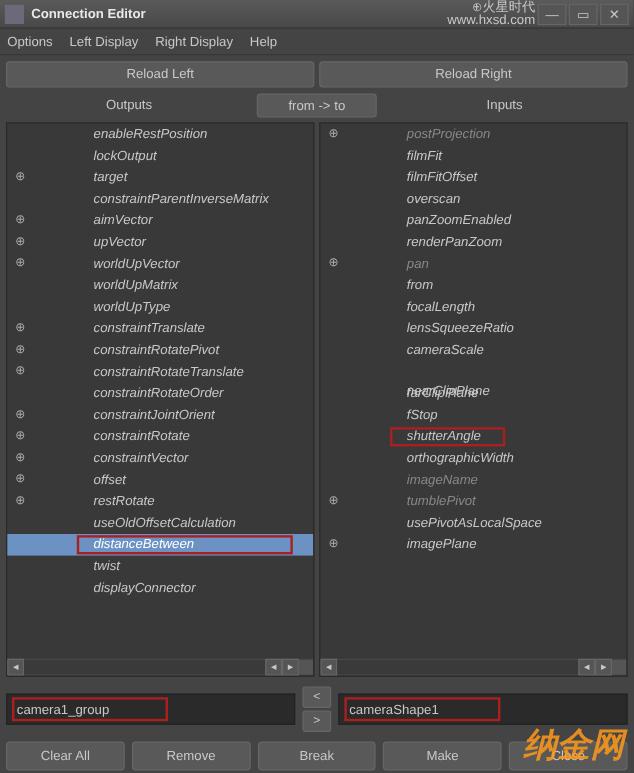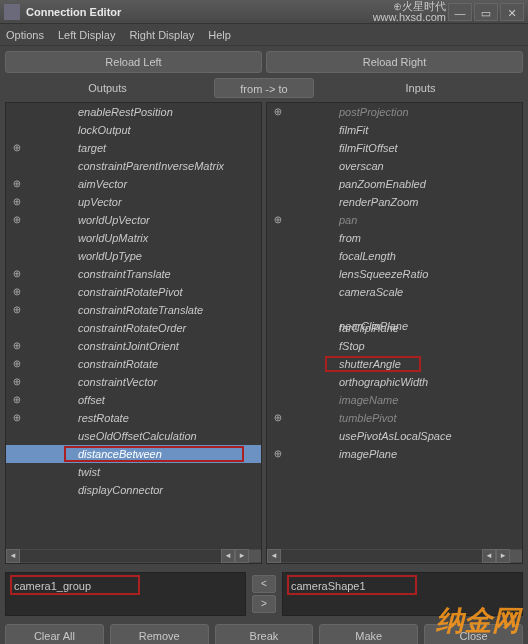--- a/index.html
+++ b/index.html
@@ -24,21 +24,21 @@
 .row.sel .label{color:#fff;font-style:italic}
 .exp{width:14px;height:14px;font-size:10px;color:#aaa;text-align:center;line-height:14px}
 .label{padding-left:10px;font-style:italic}
 .label.dim{color:#888}
 .redbox{position:absolute;border:2px solid #aa2020;pointer-events:none}
 .scrollbar{position:absolute;bottom:0;left:0;right:0;height:14px;background:#484848;display:flex;align-items:center}
 .sbtn{width:14px;height:14px;background:#555;border:1px solid #666;text-align:center;line-height:11px;font-size:9px}
 .strack{flex:1;height:12px;background:#3a3a3a}
 .sgrip{float:right;width:12px;height:12px;background:#555}
 .inputrow{display:flex;padding:4px 5px;gap:6px;align-items:center}
-.txtfield{flex:1;height:44px;background:#2a2a2a;border:1px solid #222;padding:0 8px;line-height:26px;position:relative}
+.txtfield{flex:1;height:26px;background:#2a2a2a;border:1px solid #222;padding:0 8px;line-height:26px;position:relative}
 .midbtns{display:flex;flex-direction:column;gap:2px}
 .smbtn{width:24px;height:18px;background:#595959;border:1px solid #666;border-radius:2px;text-align:center;line-height:16px;font-size:10px}
 .bottomrow{display:flex;padding:4px 5px;gap:6px}
 .bbtn{flex:1;height:24px;background:#595959;border:1px solid #666;border-radius:3px;text-align:center;line-height:22px}
 .logo{position:absolute;right:8px;bottom:4px;font-size:28px;font-weight:bold;font-style:italic;color:#ff9a1a;pointer-events:none;opacity:0.85}
 </style>
 </head>
 <body>
 
 <div class="titlebar">

